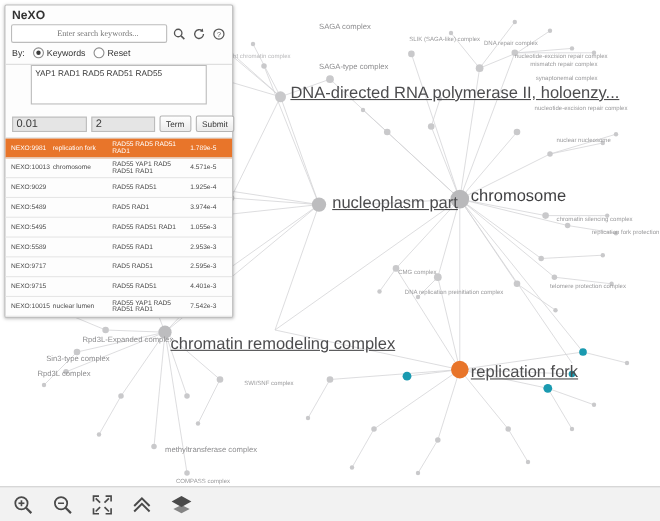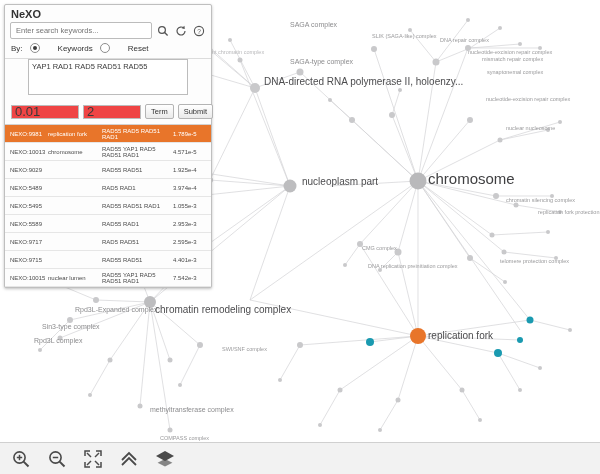--- a/index.html
+++ b/index.html
@@ -26,21 +26,21 @@
   }
 
   
   .glabel {
     position: absolute;
     color: #58585a;
     white-space: nowrap;
     font-family: "Liberation Sans", sans-serif;
     pointer-events: none;
   }
-  .glabel.big   { font-size: 10px; color: #4c4c4e; }
+  .glabel.big   { font-size: 15px; color: #4c4c4e; text-decoration: underline; }
   .glabel.huge  { font-size: 15px; color: #3f3f41; }
   .glabel.mid   { font-size: 11px; color: #6b6b6d; }
   .glabel.small { font-size: 7px;  color: #8c8c8e; }
   .glabel.tiny  { font-size: 5.5px; color: #9a9a9c; }
   .glabel.faint { color: #b9b9bb; }
 
   
   #panel {
     position: absolute;
     left: 4px; top: 4px;
@@ -71,42 +71,43 @@
     display: flex;
     align-items: center;
     padding: 0 3px;
   }
   .search-box input {
     border: 0;
     outline: 0;
     width: 100%;
     font-size: 7.5px;
     color: #9b9b9b;
-    font-family: Liberation Sans, sans-serif;
+    font-family: Liberation Serif, serif;
     background: transparent;
+    margin-left: 36px;
   }
   .iconbtn {
     width: 14px; height: 14px;
     display: flex; align-items: center; justify-content: center;
     color: #6e6e6e;
   }
   .iconbtn svg { display: block; }
 
   .by-row {
     display: flex;
     align-items: center;
     gap: 7px;
     padding: 0 6px 4px 6px;
     font-size: 8px;
     color: #333;
   }
   .radio {
     display: inline-flex;
     align-items: center;
-    gap: 18px;
+    gap: 3px;
   }
   .radio .dot {
     width: 8px; height: 8px;
     border: 1px solid #8d8d8d;
     border-radius: 50%;
     background: #fff;
     display: inline-block;
     position: relative;
   }
   .radio.checked .dot::after {
@@ -144,22 +145,22 @@
   .controls-row {
     display: flex;
     gap: 4px;
     padding: 5px 6px 5px 6px;
     align-items: center;
   }
   .ctrl-input {
     height: 14px;
     box-sizing: border-box;
     border: 1px solid #bcbcbc;
-    background: #ef4444;
-    font-size: 13px;
+    background: #e5e5e5;
+    font-size: 10px;
     color: #3a3a3a;
     padding: 0 3px;
     outline: none;
     font-family: "Liberation Sans", sans-serif;
   }
   .ctrl-input.a { width: 68px; }
   .ctrl-input.b { width: 58px; }
   .btn {
     height: 15px;
     box-sizing: border-box;

